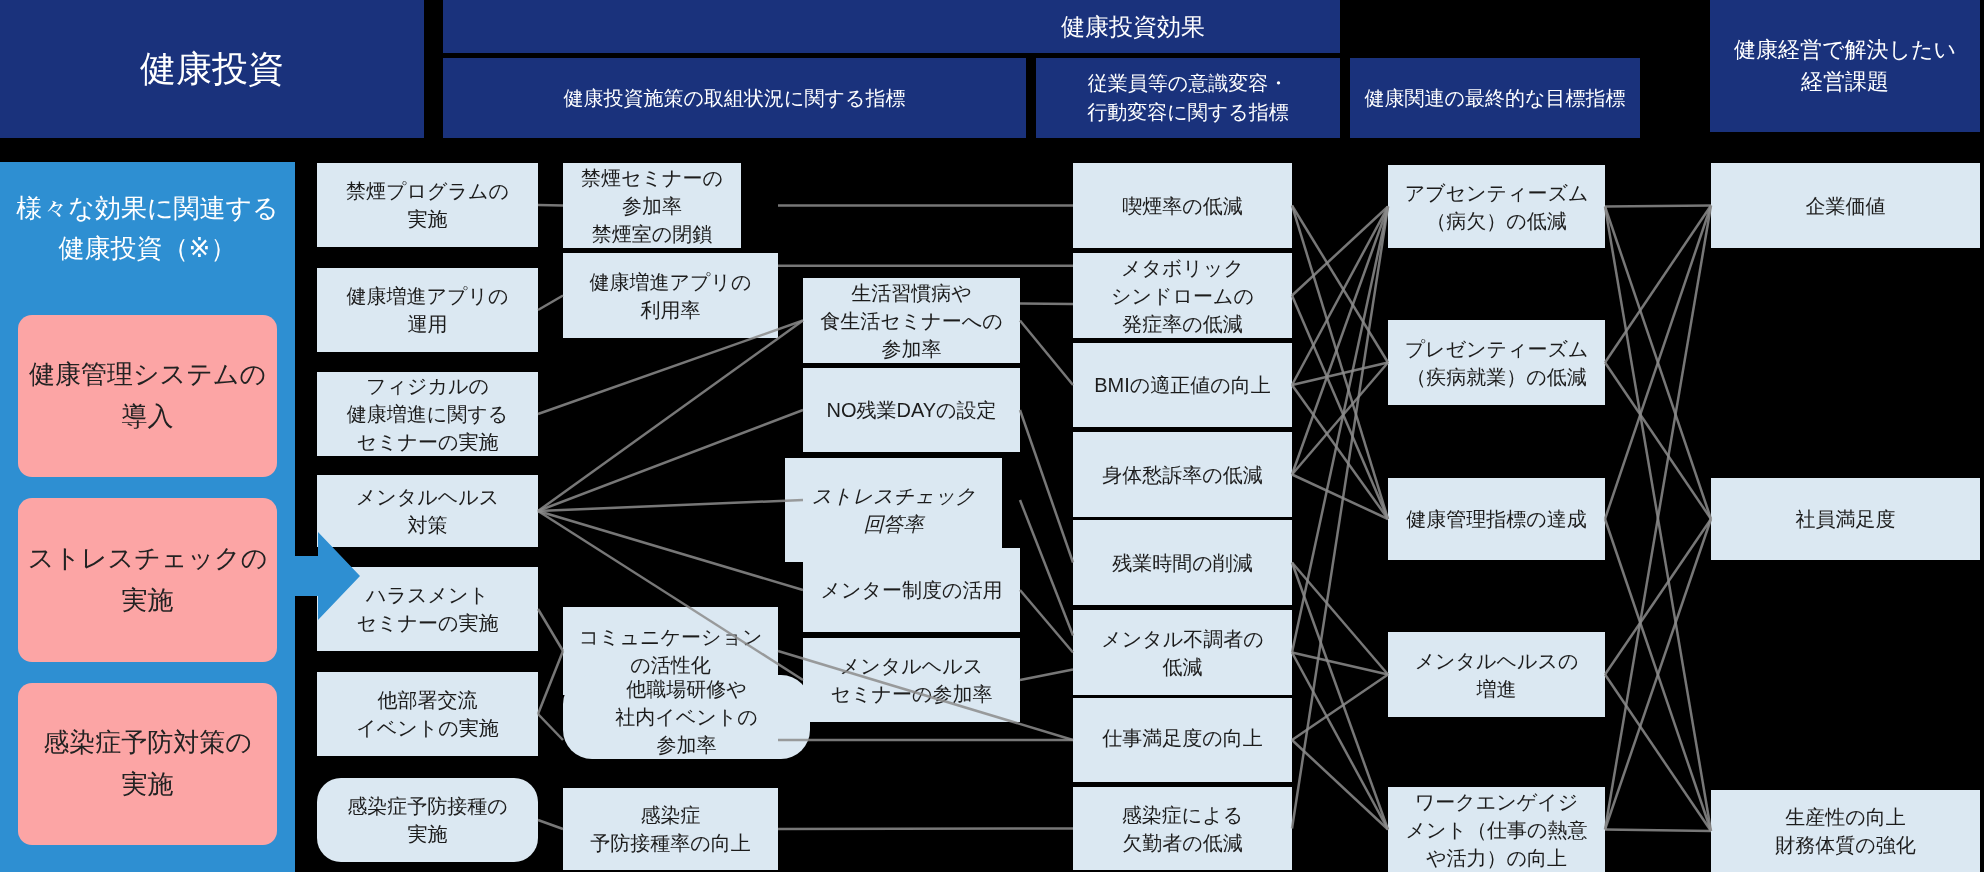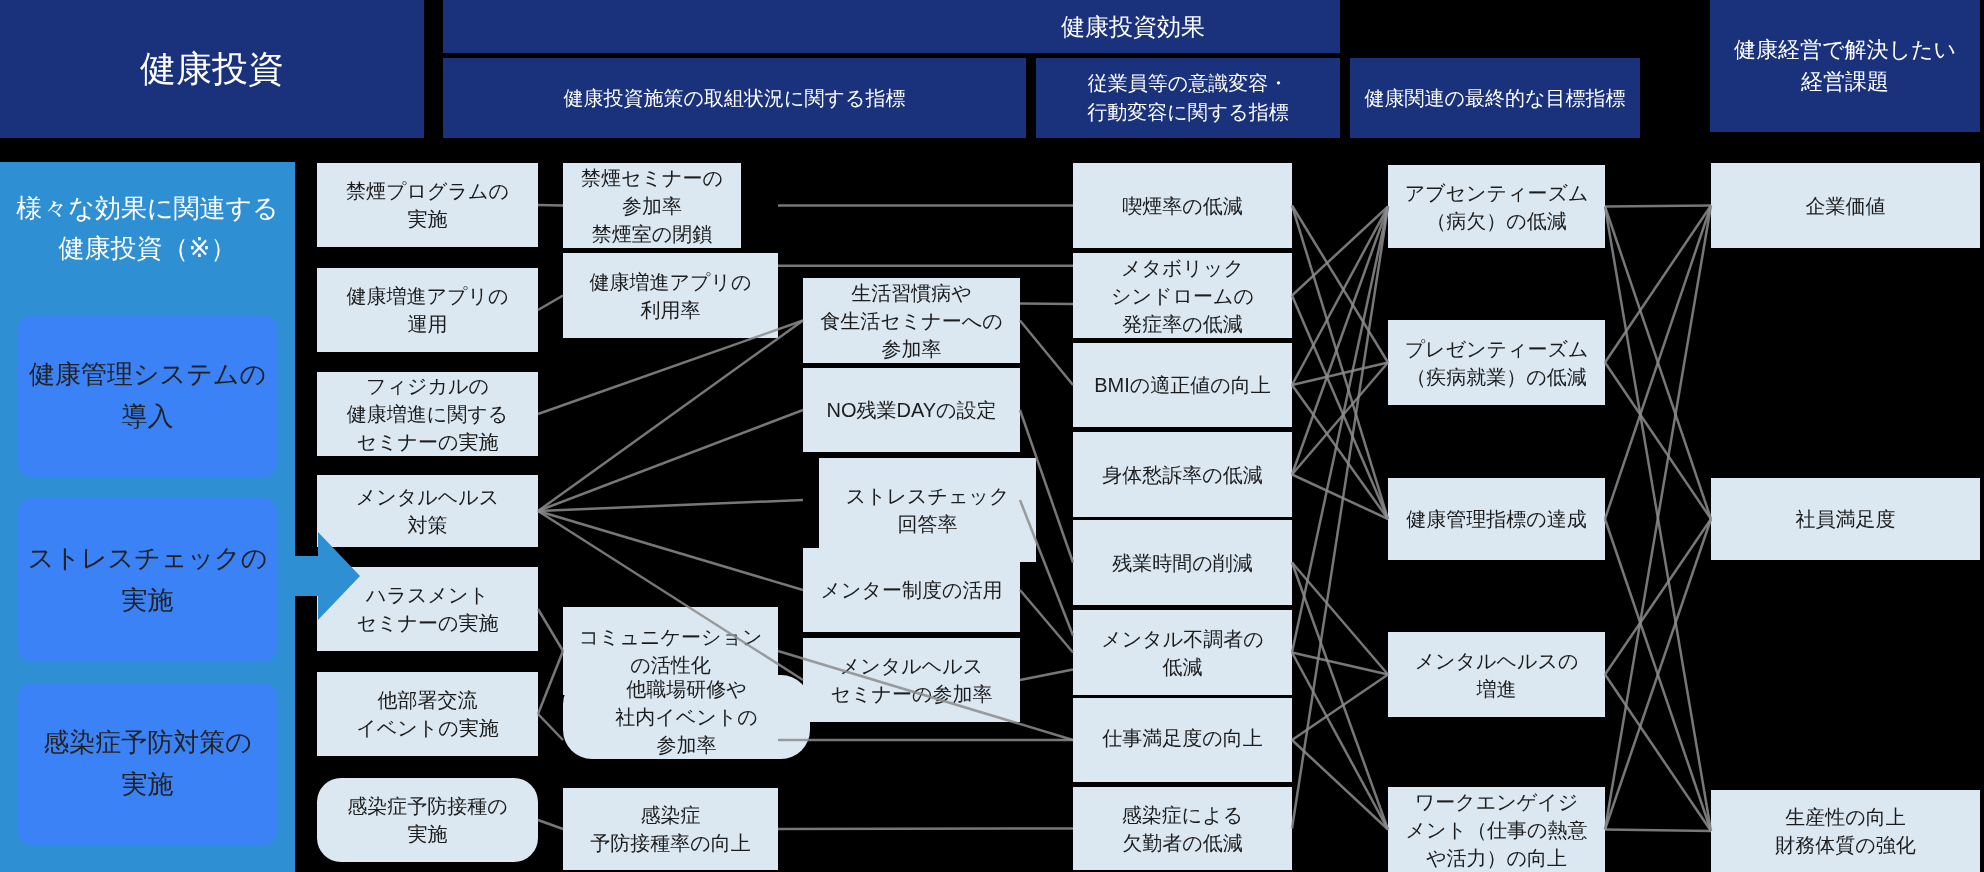--- a/index.html
+++ b/index.html
@@ -11,21 +11,21 @@
   .hdr-bar{justify-content:flex-start;font-size:24px;}
   .hdr-bar .bar-label{position:absolute;left:618px;top:50%;transform:translateY(-50%);}
   .hdr-sub{font-size:20px;}
   .hdr-right{font-size:22px;}
   .panel{position:absolute;background:#2e8fd2;color:#fff;}
   .panel-title{position:absolute;left:0;right:0;top:26px;text-align:center;color:#fff;
                font-size:26px;line-height:1.55;white-space:pre-line;}
   .node{position:absolute;display:flex;align-items:center;justify-content:center;
         text-align:center;white-space:pre-line;z-index:2;}
   .node.light{background:#dbe8f2;color:#1c1c1c;font-size:20px;line-height:1.4;}
-  .node.white{background:#3b82f6;color:#222;font-size:26px;line-height:1.6;border-radius:14px;}
+  .node.white{background:#fca5a5;color:#222;font-size:26px;line-height:1.6;border-radius:14px;}
   svg.wires{position:absolute;left:0;top:0;z-index:3;pointer-events:none;}
   svg.arrowlayer{position:absolute;left:0;top:0;z-index:4;pointer-events:none;}
 </style>
 </head>
 <body>
 
 <div class="stage">
 
   <div class="hdr hdr-investment" id="hdr-investment" style="left: 0px; top: 0px; width: 424px; height: 138px;">健康投資</div>
 
@@ -79,21 +79,21 @@
 の活性化</div>
       <div class="node light" style="left: 563px; top: 675px; width: 247px; height: 84px; border-radius: 29px;">他職場研修や
 社内イベントの
 参加率</div>
       <div class="node light" style="left: 563px; top: 788px; width: 215px; height: 82px;">感染症
 予防接種率の向上</div>
       <div class="node light" style="left: 803px; top: 278px; width: 217px; height: 85px;">生活習慣病や
 食生活セミナーへの
 参加率</div>
       <div class="node light" style="left: 803px; top: 368px; width: 217px; height: 84px;">NO残業DAYの設定</div>
-      <div class="node light" style="left: 819px; top: 458px; width: 217px; height: 104px;">ストレスチェック
+      <div class="node light" style="left: 785px; top: 458px; width: 217px; height: 104px; font-style: italic;">ストレスチェック
 回答率</div>
       <div class="node light" style="left: 803px; top: 548px; width: 217px; height: 84px;">メンター制度の活用</div>
       <div class="node light" style="left: 803px; top: 638px; width: 217px; height: 84px;">メンタルヘルス
 セミナーの参加率</div>
       <div class="node light" style="left: 1073px; top: 163px; width: 219px; height: 85px;">喫煙率の低減</div>
       <div class="node light" style="left: 1073px; top: 253px; width: 219px; height: 85px;">メタボリック
 シンドロームの
 発症率の低減</div>
       <div class="node light" style="left: 1073px; top: 343px; width: 219px; height: 84px;">BMIの適正値の向上</div>
       <div class="node light" style="left: 1073px; top: 432px; width: 219px; height: 85px;">身体愁訴率の低減</div>

